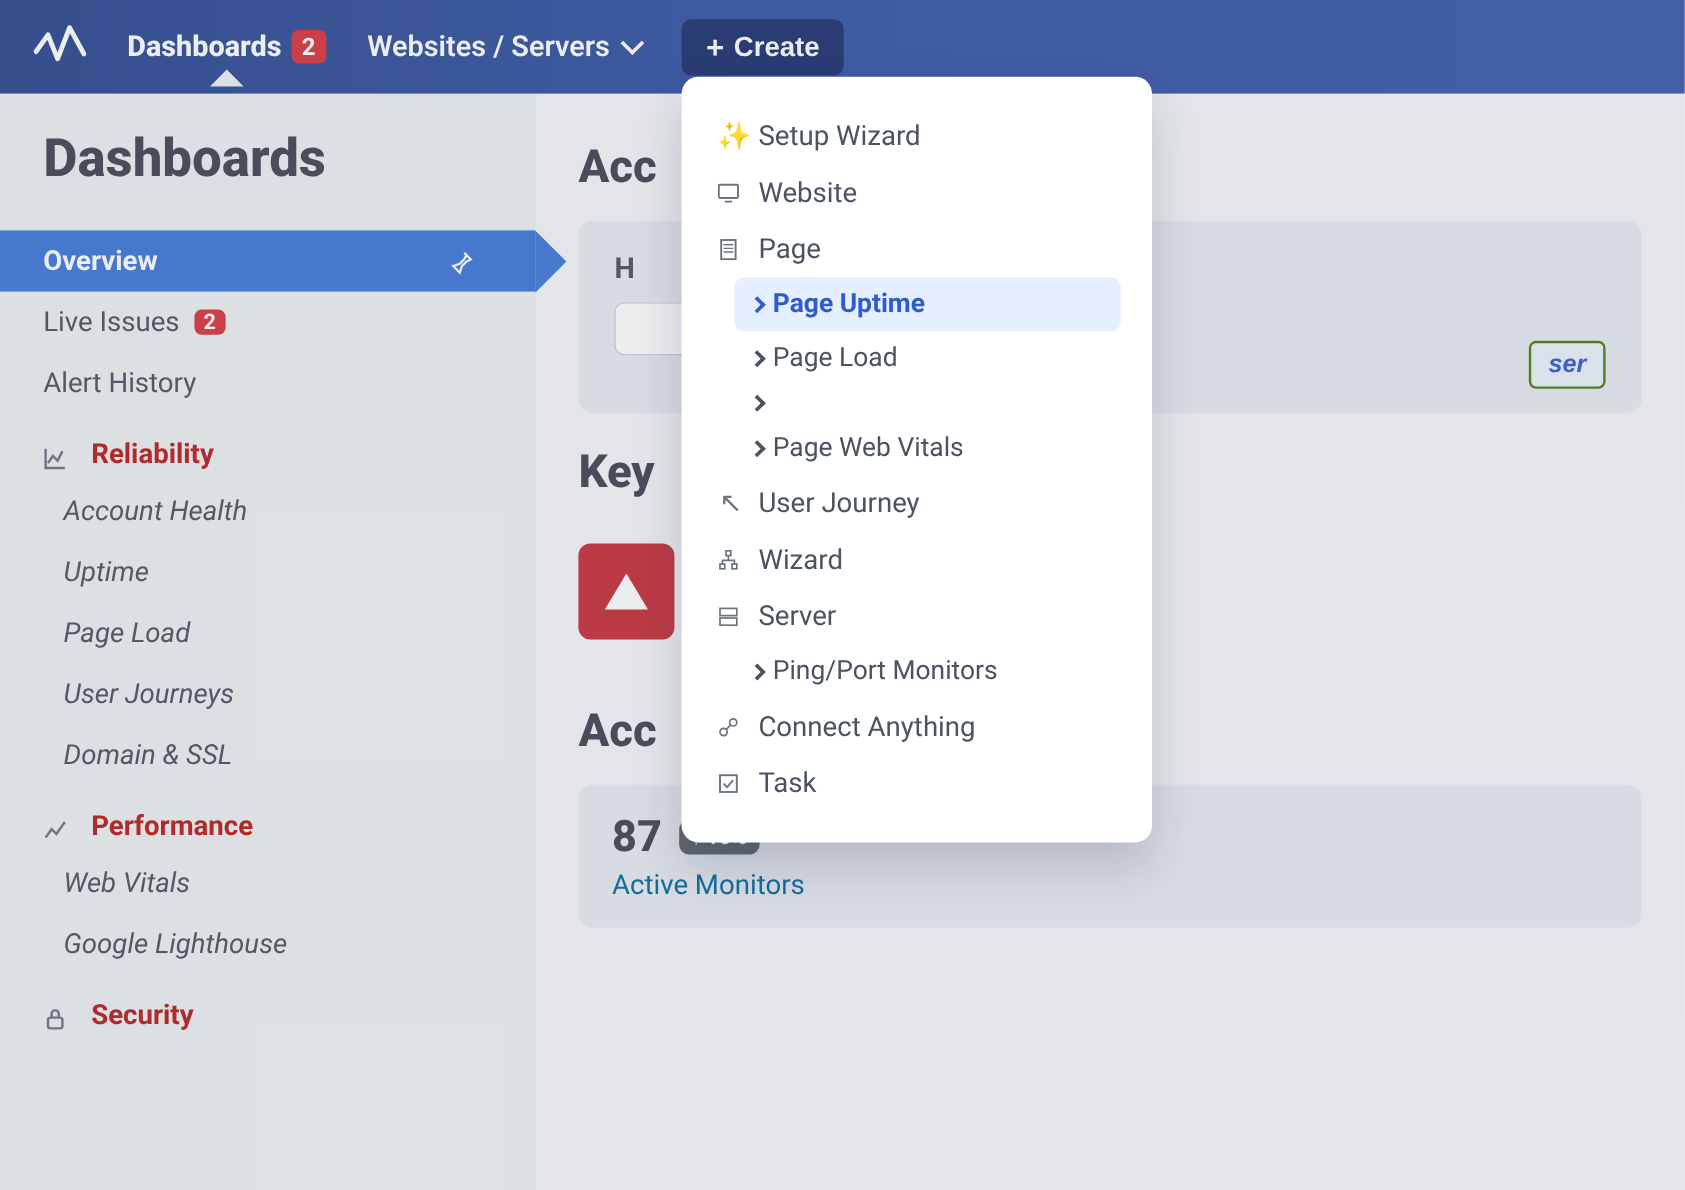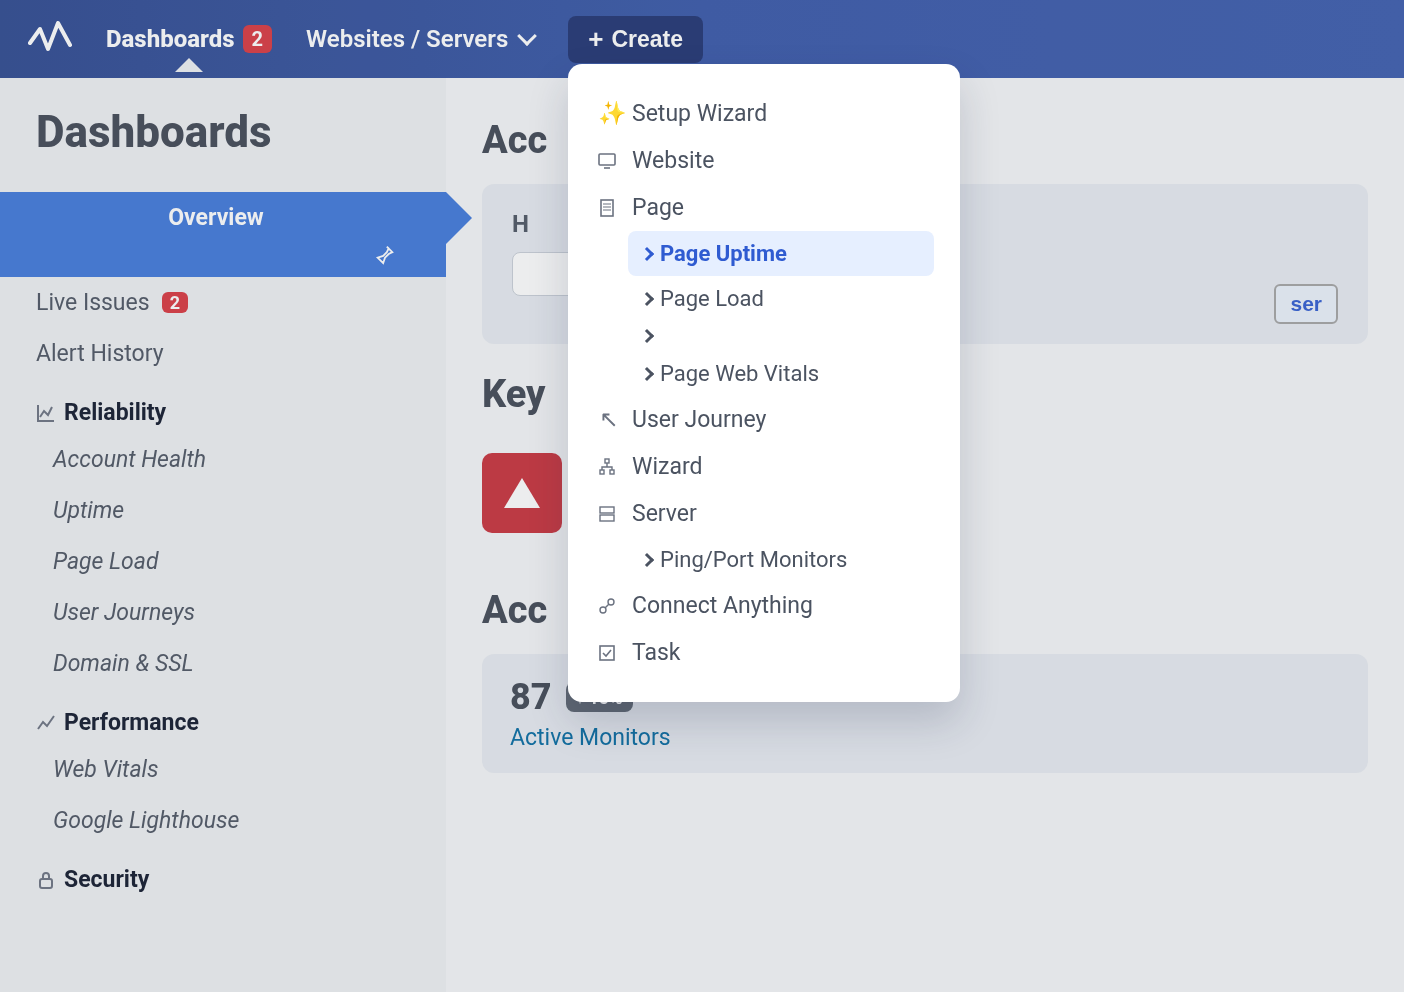--- a/index.html
+++ b/index.html
@@ -99,21 +99,20 @@
   color: #4b5361;
   cursor: pointer;
   gap: 12px;
 }
 .sb-item.active {
   background: #3e77da;
   color: #fff;
   font-weight: 700;
   position: relative;
   padding-right: 50px;
-  flex-direction: column;
 }
 .sb-item.active::after {
   content: "";
   position: absolute;
   right: -26px;
   top: 0;
   width: 0; height: 0;
   border-top: 26px solid transparent;
   border-bottom: 26px solid transparent;
   border-left: 26px solid #3e77da;
@@ -126,26 +125,26 @@
 .sb-badge {
   background: #d9363e;
   color: #fff;
   border-radius: 6px;
   padding: 0px 8px;
   font-size: 18px;
   font-weight: 700;
 }
 .sb-group {
   display: flex;
-  align-items: center;
-  gap: 8px;
+  align-items: flex-end;
+  gap: 20px;
   padding: 20px 36px 8px 36px;
   font-size: 23px;
   font-weight: 700;
-  color: #0f172a;
+  color: #b91c1c;
 }
 .sb-group-icon { color: #6b7280; flex-shrink:0; }
 .sb-sub { padding-left: 53px; font-style: italic; }
 
 
 .content {
   flex: 1;
   padding: 30px 36px;
   position: relative;
   color: #3f4653;
@@ -174,27 +173,28 @@
   width: 380px;
   height: 44px;
   background: #fff;
   border: 1px solid #c9cfd8;
   border-radius: 8px;
 }
 .right-btn {
   position: absolute;
   right: 30px;
   top: 100px;
-  border: 2px solid #a3a3a3;
+  border: 2px solid #4d7c0f;
   color: #2f5bd1;
   background: #eaf1fb;
   font-size: 21px;
   font-weight: 600;
   padding: 6px 14px;
   border-radius: 6px;
+  font-style: italic;
 }
 .tile-row { display: flex; gap: 60px; }
 .tile {
   background: #e7ebf1;
   border-radius: 12px;
   padding: 22px 28px;
   flex: 1;
   min-height: 110px;
 }
 .red-tile {
@@ -250,21 +250,21 @@
   display: flex;
   align-items: center;
   gap: 12px;
   font-size: 23px;
   color: #4b5361;
   padding: 10px 4px;
   cursor: pointer;
 }
 .dd-icon { width: 22px; text-align:center; color: #6b7280; flex-shrink:0; }
 .dd-sub {
-  margin-left: 34px;
+  margin-left: 18px;
   display: flex;
   align-items: center;
   gap: 8px;
   font-size: 22px;
   color: #4b5361;
   padding: 10px 14px;
   cursor: pointer;
 }
 .dd-sub.highlight {
   background: #e6efff;

